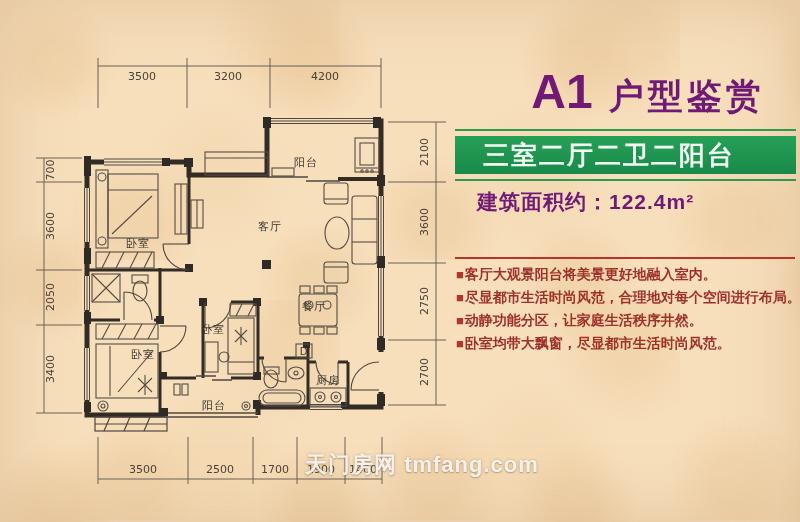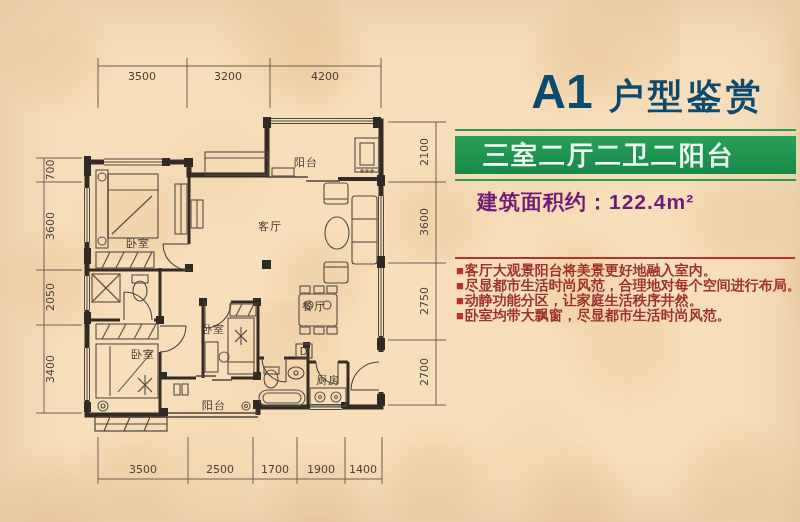--- a/index.html
+++ b/index.html
@@ -20,21 +20,21 @@
   #page::after{
     content:"";position:absolute;inset:0;pointer-events:none;
     box-shadow:inset 0 0 70px rgba(186,140,92,.35);
   }
   svg{position:absolute;left:0;top:0;}
   svg text{font-family:"DejaVu Sans","Liberation Sans",sans-serif;}
 
   .title{
     position:absolute;left:498px;top:64px;width:300px;
     display:flex;justify-content:center;align-items:baseline;gap:16px;
-    color:#0c4a6e;white-space:nowrap;z-index:3;
+    color:#701a75;white-space:nowrap;z-index:3;
   }
   .title-code{font-size:48px;font-weight:bold;}
   .title-text{font-size:35px;font-weight:bold;letter-spacing:4px;}
 
   .rule{position:absolute;left:455px;width:341px;height:2px;background:#2d9a52;z-index:3;}
   .rule-top{top:129px;}
   .rule-bottom{top:179px;}
   .banner{
     position:absolute;left:455px;top:136px;width:341px;height:38px;z-index:3;
     background:linear-gradient(#27a057,#18894a);
@@ -50,21 +50,21 @@
   .spec-area{top:188px;}
   .spec-location{top:226px;}
 
   .divider{position:absolute;left:455px;top:257px;width:340px;height:2px;background:#b5342c;z-index:3;}
 
   .features{
     position:absolute;left:456px;top:263px;width:344px;margin:0;padding:0;
     list-style:none;z-index:3;
   }
   .features li{
-    color:#9e312a;font-size:14px;font-weight:bold;line-height:15px;
+    color:#9e312a;font-size:14px;font-weight:bold;line-height:22px;
     white-space:nowrap;
   }
   .features .marker{color:#b5342c;font-size:13px;margin-right:1px;}
 
   .watermark{
     position:absolute;left:305px;top:450px;z-index:6;white-space:nowrap;
     font-size:22px;font-weight:bold;letter-spacing:1px;
     color:rgba(255,255,255,.85);
     text-shadow:0 0 3px rgba(165,135,100,.65),0 1px 1px rgba(120,100,80,.4);
   }
@@ -406,14 +406,18 @@
 
   <div class="divider"></div>
 
   <ul class="features">
     <li><span class="marker">■</span><span>客厅大观景阳台将美景更好地融入室内。</span></li>
     <li><span class="marker">■</span><span>尽显都市生活时尚风范，合理地对每个空间进行布局。</span></li>
     <li><span class="marker">■</span><span>动静功能分区，让家庭生活秩序井然。</span></li>
     <li><span class="marker">■</span><span>卧室均带大飘窗，尽显都市生活时尚风范。</span></li>
   </ul>
 
+  <div class="watermark">
+    <span>天门房网</span>
+    <span>tmfang.com</span>
+  </div>
 
 </div>
 
 </body></html>

